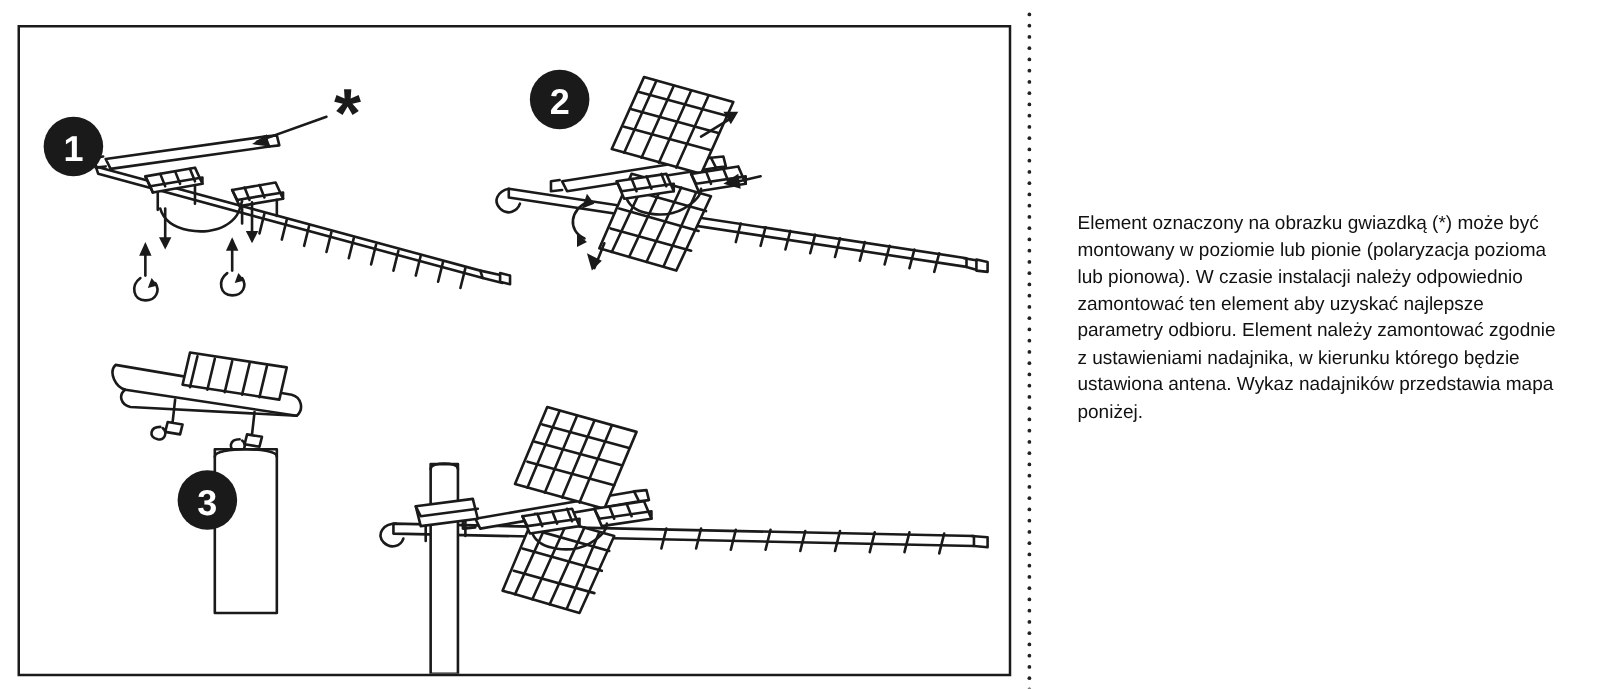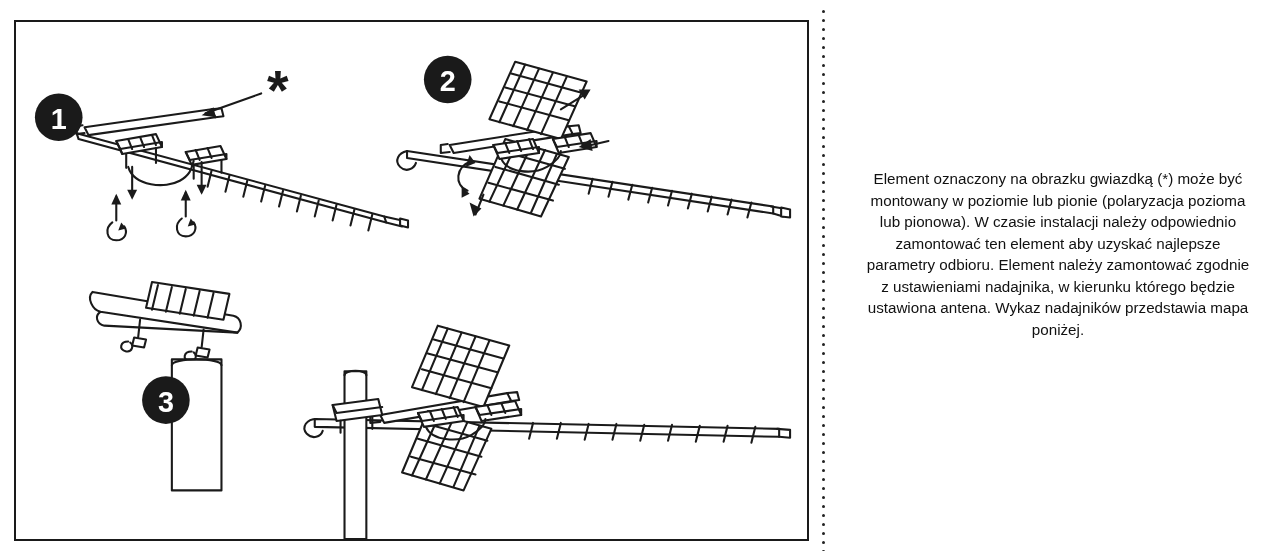--- a/index.html
+++ b/index.html
@@ -61,21 +61,20 @@
     color: #000;
     letter-spacing: 0.2px;
     margin: 0 0 18px 0;
   }
   .body-text {
     font-size: 15.2px;
     line-height: 1.42;
     color: #111;
     margin: 0;
     width: 392px;
-    text-align: center;
   }
 
   
 </style>
 </head>
 <body>
 
 <div class="page">
 
   <div class="illus-panel">

